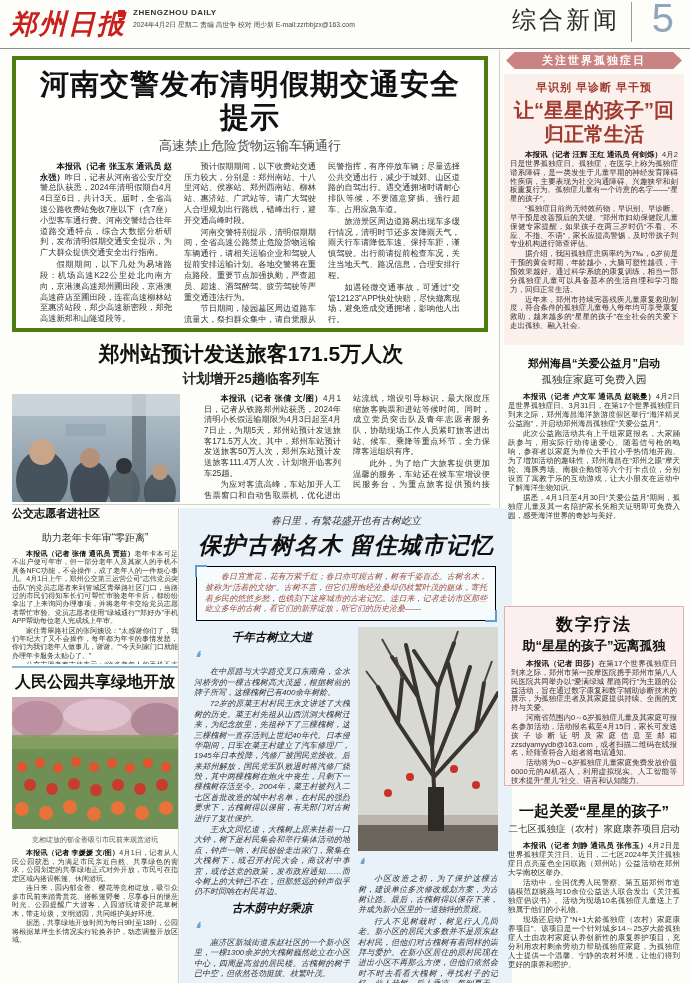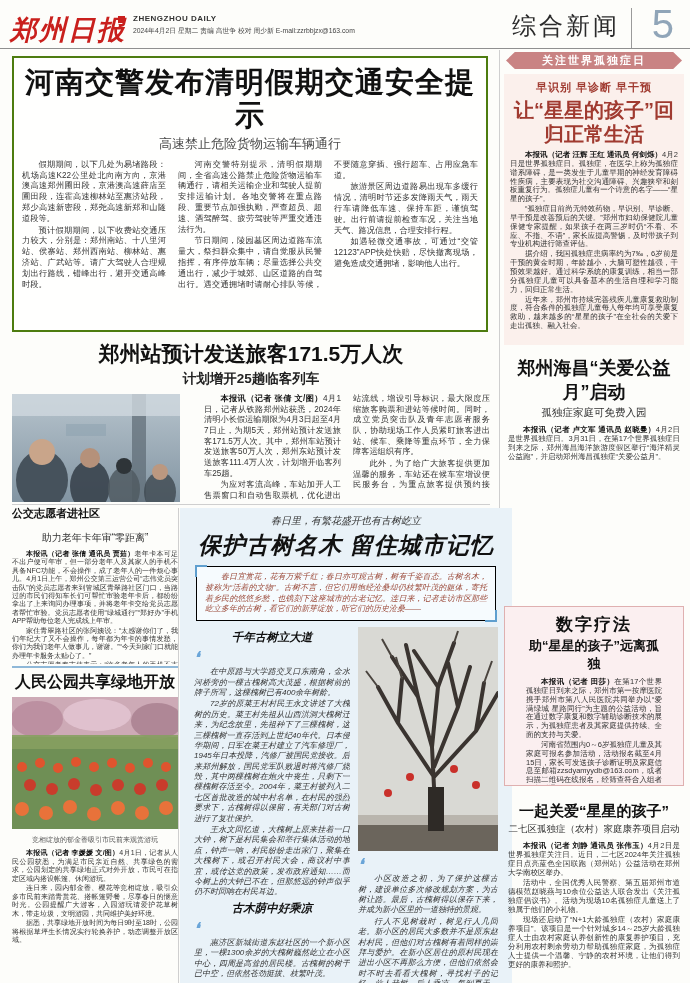--- a/index.html
+++ b/index.html
@@ -1,36 +1,36 @@
 <!DOCTYPE html>
 <html><head>
 <meta charset="utf-8">
 <style>
   html,body{margin:0;padding:0;background:#e8e8e8;}
   .page{position:relative;width:690px;height:983px;background:#fdfdfa;
         font-family:"Liberation Sans",sans-serif;color:#222;overflow:hidden;margin:0 auto;}
   
-  .masthead{position:absolute;left:0;top:6px;width:690px;height:40px;}
+  .masthead{position:absolute;left:0;top:0;width:690px;height:40px;}
   .logo{position:absolute;left:10px;top:6px;font-family:"Liberation Serif",serif;
         font-weight:bold;font-style:italic;font-size:27px;color:#c9201d;letter-spacing:2px;}
   .seal{position:absolute;left:118px;top:10px;width:7px;height:7px;background:#c9201d;}
   .logo-en{position:absolute;left:133px;top:8px;font-size:8px;font-weight:bold;color:#333;letter-spacing:.5px;}
   .dateline{position:absolute;left:133px;top:20px;font-size:6.8px;color:#444;}
   .section-title{position:absolute;right:70px;top:4px;font-size:24px;color:#2b2b2b;letter-spacing:3px;font-weight:500;font-family:Liberation Mono, monospace;}
   .mast-vrule{position:absolute;right:58px;top:2px;width:1px;height:40px;background:#9a9a9a;}
   .page-num{position:absolute;right:16px;top:-4px;font-size:40px;color:#90a5b8;font-weight:400;}
   .header-rule{position:absolute;left:0;top:48px;width:690px;height:1px;background:#8f8f8f;}
   
   .para{margin:0 0 1px 0;text-indent:2em;text-align:justify;color:#333;}
   .lead b{color:#111;}
   .hairline-v{position:absolute;width:1px;background:#cfcfcf;}
   .hairline-h{position:absolute;height:1px;background:#cfcfcf;}
   
   .traffic-box{position:absolute;left:12px;top:56px;width:476px;height:276px;
-               border:2px solid #4d7c0f;background:#fffffe;box-sizing:border-box;padding:6px 8px;overflow:hidden;}
+               border:4px solid #4d7c0f;background:#fffffe;box-sizing:border-box;padding:6px 24px;overflow:hidden;}
   .traffic-hl{font-size:29px;font-weight:900;text-align:center;letter-spacing:1px;color:#111;line-height:1.15;margin:2px 0 2px;}
   .traffic-sub{font-size:13px;color:#4a4a4a;text-align:center;margin:2px 0 7px;}
   .traffic-body{column-count:3;column-gap:12px;font-size:8.2px;line-height:1.32;height:196px;overflow:hidden;}
   
   .station{position:absolute;left:12px;top:338px;width:478px;height:164px;overflow:hidden;}
   .station-hl{font-size:21px;font-weight:900;text-align:center;color:#111;margin:2px 0 2px;}
   .station-sub{font-size:13.5px;font-weight:bold;text-align:center;color:#222;margin:0 0 6px;}
   .station-row{display:flex;gap:24px;}
   .station-photo{flex:0 0 168px;}
   .station-text{flex:1;column-count:2;column-gap:12px;font-size:8.2px;line-height:1.3;height:118px;overflow:hidden;}
@@ -66,25 +66,25 @@
   .right-rule{left:499px;top:50px;height:933px;}
   .ribbon{position:absolute;left:506px;top:52px;width:176px;height:17px;background:#c98383;
           color:#fff;font-size:11px;font-weight:bold;text-align:center;line-height:17px;letter-spacing:2px;
           clip-path:polygon(0 50%,5% 0,95% 0,100% 50%,95% 100%,5% 100%);}
   .autism{position:absolute;left:504px;top:74px;width:180px;height:271px;background:#fbf0ec;
           box-sizing:border-box;padding:5px 6px;overflow:hidden;}
   .autism-kicker{font-size:11px;font-weight:bold;color:#a03a30;text-align:center;margin:1px 0 3px;letter-spacing:1px;}
   .autism-hl{font-size:20px;font-weight:900;color:#a03a30;text-align:center;margin:0 0 5px;line-height:1.2;}
   .autism-body .para{font-size:7.5px;line-height:1.18;}
   .haichang{position:absolute;left:504px;top:352px;width:180px;height:248px;box-sizing:border-box;padding:2px 4px;overflow:hidden;}
-  .haichang-hl{font-size:18px;font-weight:900;text-align:center;color:#111;margin:2px 0 2px;}
+  .haichang-hl{font-size:11px;font-weight:900;text-align:center;color:#111;margin:2px 0 2px;}
   .haichang-sub{font-size:10.5px;text-align:center;color:#333;margin:0 0 5px;}
   .haichang-body .para{font-size:7.5px;line-height:1.2;}
   .digital{position:absolute;left:504px;top:606px;width:180px;height:180px;background:#fbeff0;
-           border:1px solid #dfb0b0;box-sizing:border-box;padding:5px 21px;overflow:hidden;}
+           border:1px solid #dfb0b0;box-sizing:border-box;padding:5px 6px;overflow:hidden;}
   .digital-hl1{font-size:17px;font-weight:900;text-align:center;color:#111;margin:1px 0 0;letter-spacing:2px;}
   .digital-hl2{font-size:13px;font-weight:900;text-align:center;color:#111;margin:1px 0 5px;}
   .digital-body .para{font-size:7.5px;line-height:1.18;}
   .qiqu{position:absolute;left:504px;top:792px;width:180px;height:191px;box-sizing:border-box;padding:2px 4px;overflow:hidden;}
   .qiqu-hl{font-size:15px;font-weight:900;text-align:center;color:#111;margin:8px 0 2px;}
   .qiqu-sub{font-size:9.5px;text-align:center;color:#333;margin:0 0 5px;}
   .qiqu-body .para{font-size:7.5px;line-height:1.2;}
 </style>
 </head>
 <body>
@@ -103,20 +103,21 @@
   <div class="header-rule"></div>
 
   <div class="hairline-v right-rule"></div>
   <div class="hairline-v" style="left:178px;top:508px;height:475px;"></div>
   <div class="hairline-h" style="left:12px;top:504px;width:478px;"></div>
 
   <div class="traffic-box">
     <div class="traffic-hl">河南交警发布清明假期交通安全提示</div>
     <div class="traffic-sub">高速禁止危险货物运输车辆通行</div>
     <div class="traffic-body">
+      <p class="para lead"><b>本报讯（记者 张玉东 通讯员 赵永强）</b><span>昨日，记者从河南省公安厅交警总队获悉，2024年清明假期自4月4日至6日，共计3天。届时，全省高速公路收费站免收7座以下（含7座）小型客车通行费。河南交警结合往年道路交通特点，综合大数据分析研判，发布清明假期交通安全提示，为广大群众提供交通安全出行指南。</span></p>
       <div>
           <p class="para">假期期间，以下几处为易堵路段：机场高速K22公里处北向南方向，京港澳高速郑州圃田段，京港澳高速薛店至圃田段，连霍高速柳林站至惠济站段，郑少高速新密段，郑尧高速新郑和山隧道段等。</p>
           <p class="para">预计假期期间，以下收费站交通压力较大，分别是：郑州南站、十八里河站、侯寨站、郑州西南站、柳林站、惠济站、广武站等。请广大驾驶人合理规划出行路线，错峰出行，避开交通高峰时段。</p>
           <p class="para">河南交警特别提示，清明假期期间，全省高速公路禁止危险货物运输车辆通行，请相关运输企业和驾驶人提前安排运输计划。各地交警将在重点路段、重要节点加强执勤，严查超员、超速、酒驾醉驾、疲劳驾驶等严重交通违法行为。</p>
           <p class="para">节日期间，陵园墓区周边道路车流量大，祭扫群众集中，请自觉服从民警指挥，有序停放车辆；尽量选择公共交通出行，减少于城郊、山区道路的自驾出行。遇交通拥堵时请耐心排队等候，不要随意穿插、强行超车、占用应急车道。</p>
           <p class="para">旅游景区周边道路易出现车多缓行情况，清明时节还多发降雨天气，雨天行车请降低车速、保持车距，谨慎驾驶。出行前请提前检查车况，关注当地天气、路况信息，合理安排行程。</p>
           <p class="para">如遇轻微交通事故，可通过“交管12123”APP快处快赔，尽快撤离现场，避免造成交通拥堵，影响他人出行。</p>
         </div>
     </div>
   </div>
@@ -271,20 +272,24 @@
           <p class="para">近年来，郑州市持续完善残疾儿童康复救助制度，符合条件的孤独症儿童每人每年均可享受康复救助，越来越多的“星星的孩子”在全社会的关爱下走出孤独、融入社会。</p>
         </div>
     </div>
   </div>
 
   <div class="haichang">
     <div class="haichang-hl">郑州海昌“关爱公益月”启动</div>
     <div class="haichang-sub">孤独症家庭可免费入园</div>
     <div class="haichang-body">
       <p class="para lead"><b>本报讯（记者 卢文军 通讯员 赵晓曼）</b><span>4月2日是世界孤独症日。3月31日，在第17个世界孤独症日到来之际，郑州海昌海洋旅游度假区举行“海洋精灵公益跑”，并启动郑州海昌孤独症“关爱公益月”。</span></p>
+      <div>
+          <p class="para">此次公益跑活动共有上千组家庭报名，大家踊跃参与，用实际行动传递爱心。随着信号枪的鸣响，参赛者以家庭为单位大手拉小手热情地开跑。为了增加活动的趣味性，郑州海昌在“郑州之眼”摩天轮、海豚秀场、南极企鹅馆等六个打卡点位，分别设置了寓教于乐的互动游戏，让大小朋友在运动中了解海洋生物知识。</p>
+          <p class="para">据悉，4月1日至4月30日“关爱公益月”期间，孤独症儿童及其一名陪护家长凭相关证明即可免费入园，感受海洋世界的奇妙与美好。</p>
+        </div>
     </div>
   </div>
 
   <div class="digital">
     <div class="digital-hl1">数字疗法</div>
     <div class="digital-hl2">助“星星的孩子”远离孤独</div>
     <div class="digital-body">
       <p class="para lead"><b>本报讯（记者 田莎）</b><span>在第17个世界孤独症日到来之际，郑州市第一按摩医院携手郑州市第八人民医院共同举办以“爱满绿城 星路同行”为主题的公益活动，旨在通过数字康复和数字辅助诊断技术的展示，为孤独症患者及其家庭提供持续、全面的支持与关爱。</span></p>
       <div>
           <p class="para">河南省范围内0～6岁孤独症儿童及其家庭可报名参加活动，活动报名截至4月15日，家长可发送孩子诊断证明及家庭信息至邮箱zzsdyamyydb@163.com，或者扫描二维码在线报名，经筛查符合入组者将电话通知。</p>

